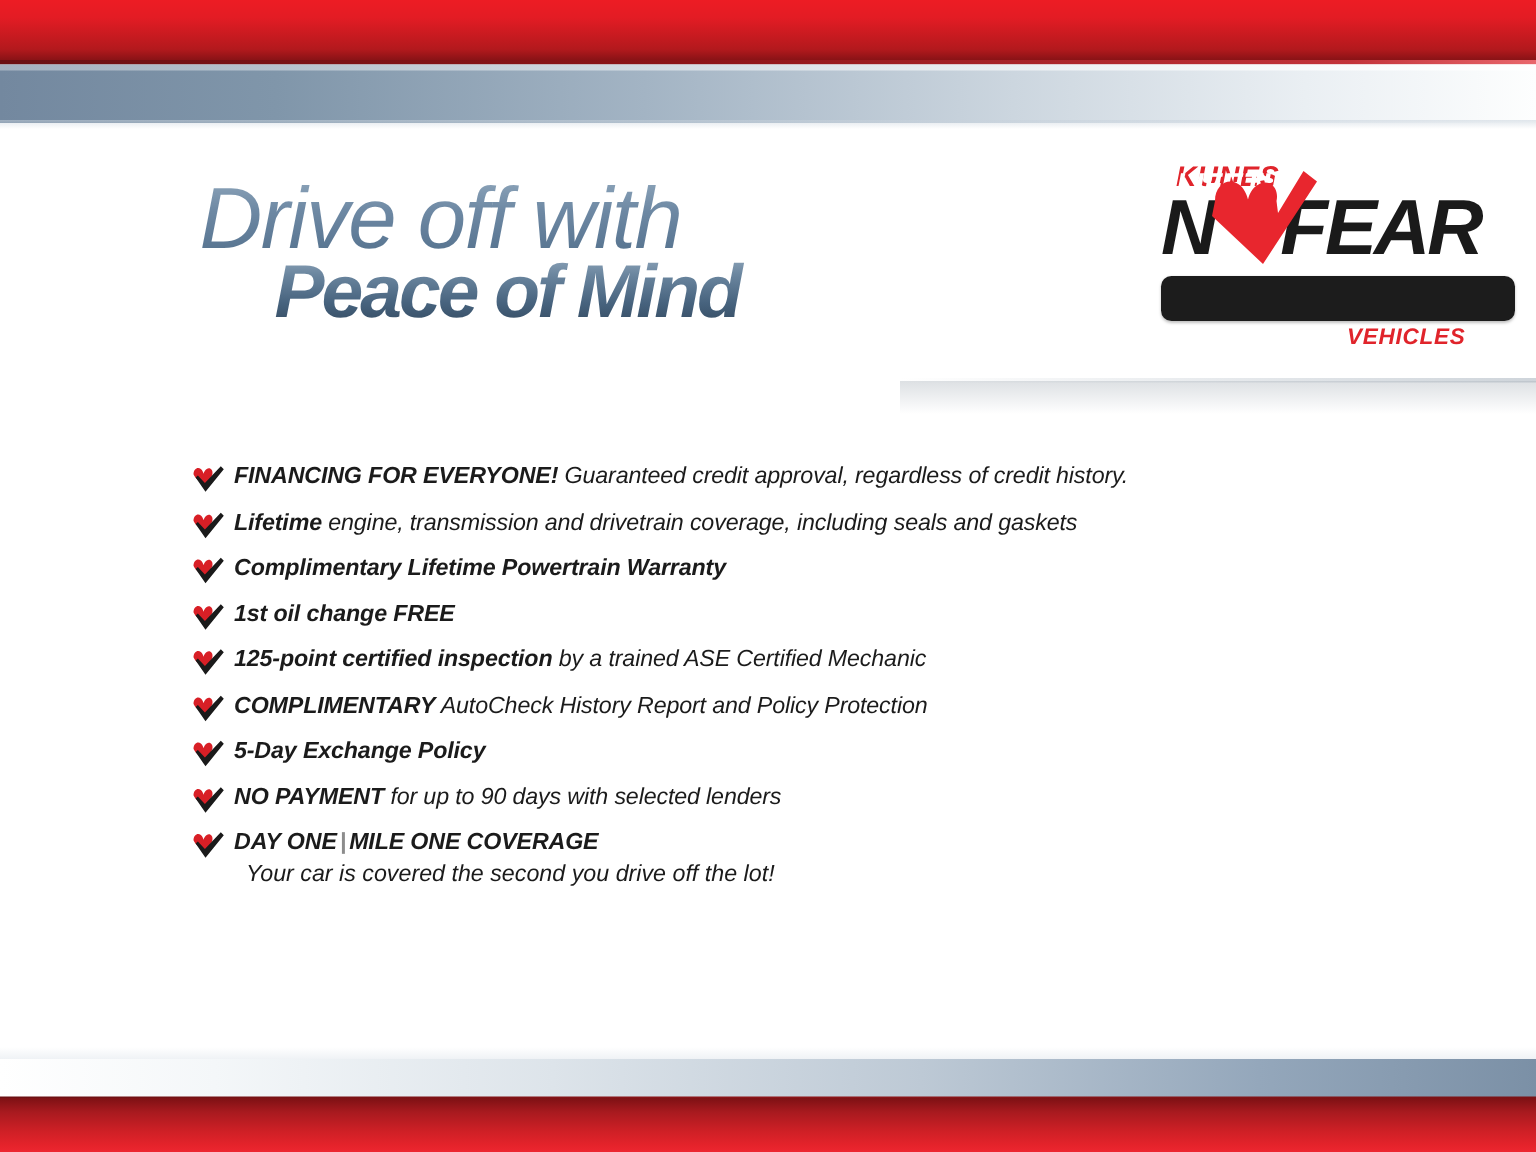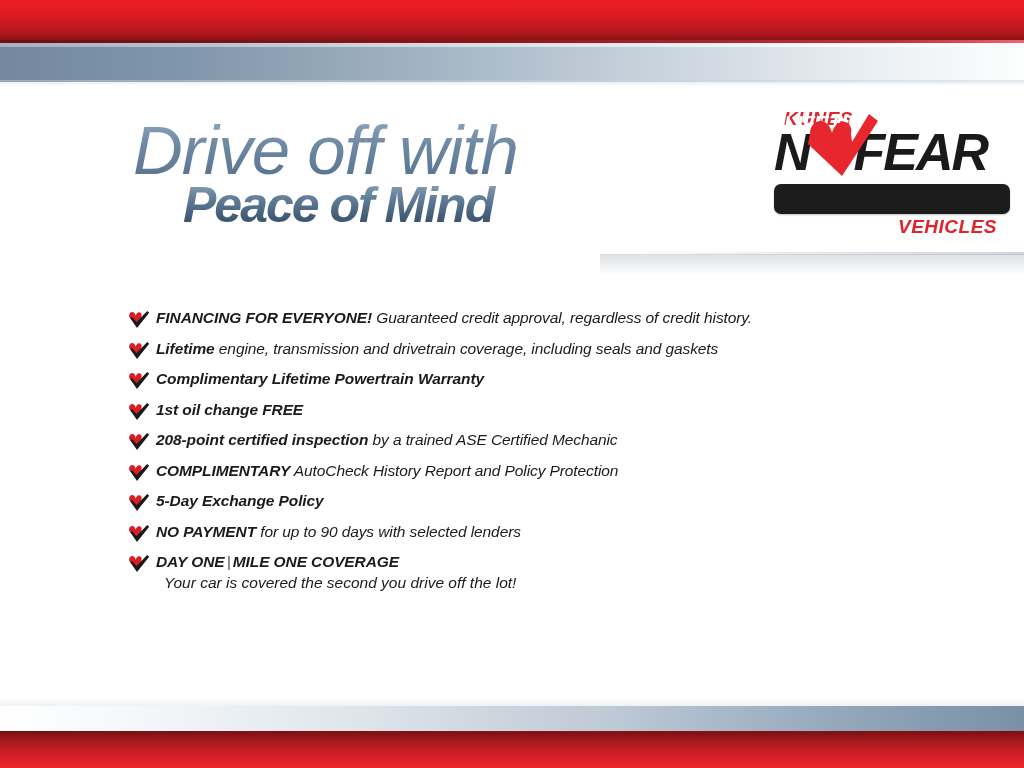--- a/index.html
+++ b/index.html
@@ -60,21 +60,21 @@
   .bot-red-edge {
     position:absolute; top:43px; left:0; width:1024px; height:3px;
     background:linear-gradient(to right,#6b1013 0%,#8d1418 50%,#7c1216 100%);
   }
 
   
   .headline {
     position:absolute; left:133px; top:118px; width:620px;
   }
   .headline-line1 {
-    font-size:69px; font-style:italic; font-weight:400; letter-spacing:-1px;
+    font-size:58px; font-style:italic; font-weight:400; letter-spacing:-1px;
     line-height:0.95;
     background:linear-gradient(to bottom,#8fa6bb 0%,#6e89a4 40%,#54718d 100%);
     -webkit-background-clip:text; background-clip:text;
     -webkit-text-fill-color:transparent; color:#5d7993;
     text-shadow:none;
   }
   .headline-line2 {
     font-size:50px; font-style:italic; font-weight:bold; letter-spacing:-2px;
     line-height:1.0; margin-left:50px; margin-top:-4px;
     background:linear-gradient(to bottom,#93a9bd 0%,#6b869f 28%,#47637e 66%,#33495f 100%);
@@ -107,21 +107,21 @@
     box-shadow:0 1px 2px rgba(0,0,0,.25);
   }
   .logo-bar-text {
     position:absolute; left:0; top:0; width:236px; height:30px;
     line-height:30px; text-align:center;
     color:#ffffff; font-size:20px; font-weight:bold; font-style:italic;
     letter-spacing:0.3px;
   }
   .logo-vehicles {
     position:absolute; left:128px; top:108px;
-    font-size:19px; font-weight:bold; font-style:italic;
+    font-size:15px; font-weight:bold; font-style:italic;
     color:#e0242b; letter-spacing:0.5px;
   }
 
   
   .divider-shadow {
     position:absolute; left:600px; top:254px; width:424px; height:22px;
     background:linear-gradient(to bottom,rgba(170,178,186,.40),rgba(255,255,255,0));
   }
   .divider-shadow2 {
     position:absolute; left:600px; top:252px; width:424px; height:3px;
@@ -217,21 +217,21 @@
         <path d="M2.4 8.4 L3.9 7.0 L8.6 12.0 L19.2 0.9 L21.2 2.8 L9.0 17.9 Z" fill="#1a1a1a"></path>
       </svg>
       <div class="bullet-text"><b>1st oil change FREE</b><span></span></div>
     </div>
 
     <div class="bullet">
       <svg class="bullet-check" viewBox="0 0 22 19" xmlns="http://www.w3.org/2000/svg">
         <path d="M1 6.2 C1 2.6, 3.8 1, 5.9 2.6 C6.9 3.4, 7.4 4.6, 7.7 5.9 C8.0 4.6, 8.6 3.4, 9.8 2.6 C11.9 1.2, 14.2 3.1, 13.6 6.1 C13.1 8.9, 9.1 12.3, 7.9 13.3 C6.6 12.3, 1.9 9.0, 1 6.2 Z" fill="#d81f26"></path>
         <path d="M2.4 8.4 L3.9 7.0 L8.6 12.0 L19.2 0.9 L21.2 2.8 L9.0 17.9 Z" fill="#1a1a1a"></path>
       </svg>
-      <div class="bullet-text"><b>208-point certified inspection</b><span> by a trained ASE Certified Mechanic</span></div>
+      <div class="bullet-text"><b>125-point certified inspection</b><span> by a trained ASE Certified Mechanic</span></div>
     </div>
 
     <div class="bullet">
       <svg class="bullet-check" viewBox="0 0 22 19" xmlns="http://www.w3.org/2000/svg">
         <path d="M1 6.2 C1 2.6, 3.8 1, 5.9 2.6 C6.9 3.4, 7.4 4.6, 7.7 5.9 C8.0 4.6, 8.6 3.4, 9.8 2.6 C11.9 1.2, 14.2 3.1, 13.6 6.1 C13.1 8.9, 9.1 12.3, 7.9 13.3 C6.6 12.3, 1.9 9.0, 1 6.2 Z" fill="#d81f26"></path>
         <path d="M2.4 8.4 L3.9 7.0 L8.6 12.0 L19.2 0.9 L21.2 2.8 L9.0 17.9 Z" fill="#1a1a1a"></path>
       </svg>
       <div class="bullet-text"><b>COMPLIMENTARY</b><span> AutoCheck History Report and Policy Protection</span></div>
     </div>
 

